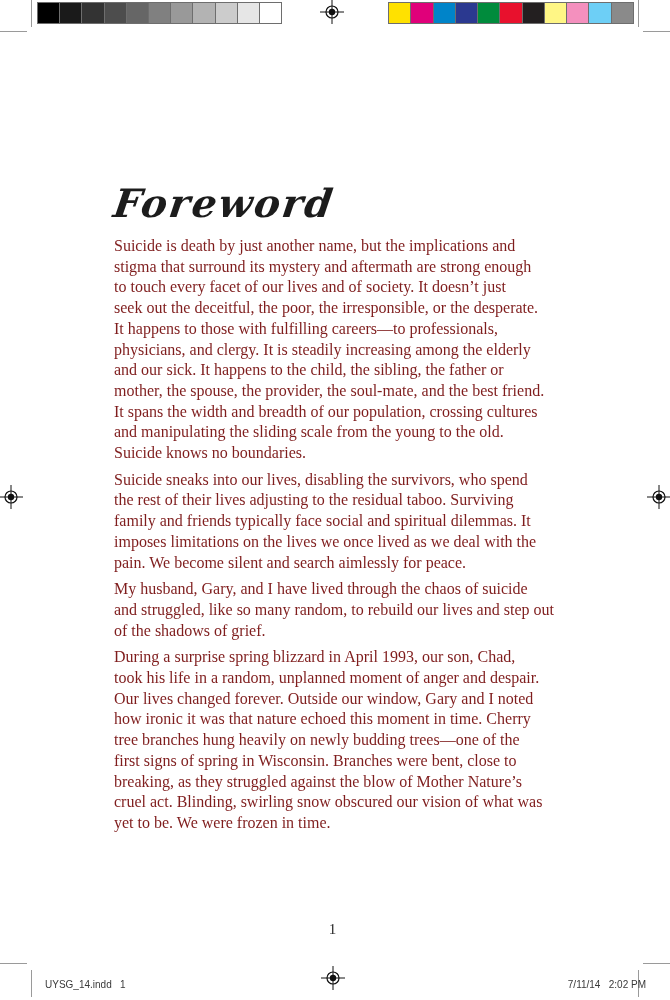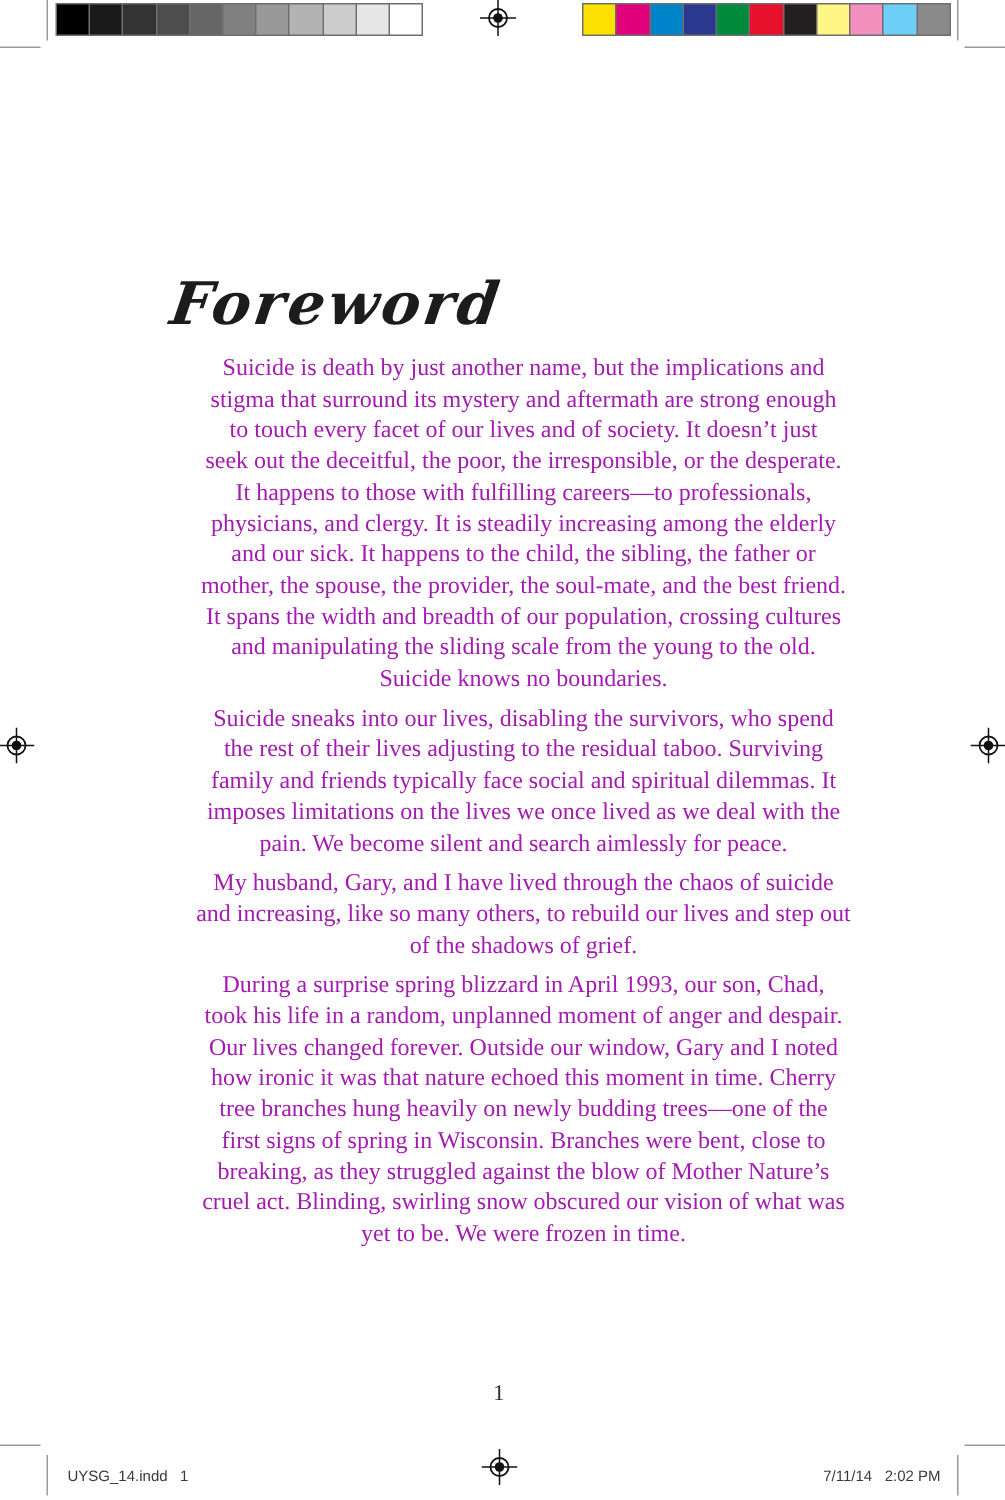--- a/index.html
+++ b/index.html
@@ -44,22 +44,21 @@
     color: #1c1c1c;
     transform: skewX(-8deg);
   }
 
   .body-text {
     position: absolute;
     left: 114px; top: 236px;
     width: 470px;
     font-size: 16px;
     line-height: 20.7px;
-    color: #a21caf;
-    text-align: center;
+    color: #7f1d1d;
   }
   .body-text p {
     white-space: pre;
     margin: 0 0 6px 0;
   }
 
   .page-number {
     position: absolute;
     left: 0; top: 921px;
     width: 665px;
@@ -71,21 +70,21 @@
   
   .slug {
     position: absolute;
     top: 979px;
     font-family: "Liberation Sans", sans-serif;
     font-size: 10px;
     color: #3a3a3a;
     white-space: pre;
   }
   .slug-left  { left: 45px; }
-  .slug-right { right: 43px; }
+  .slug-right { right: 24px; }
 </style>
 </head>
 <body>
 
 <div class="colorbar bar-gray">
     <div class="swatch" style="background: rgb(0, 0, 0);"></div>
     <div class="swatch" style="background: rgb(26, 26, 26);"></div>
     <div class="swatch" style="background: rgb(51, 51, 51);"></div>
     <div class="swatch" style="background: rgb(77, 77, 77);"></div>
     <div class="swatch" style="background: rgb(102, 102, 102);"></div>
@@ -157,21 +156,21 @@
 mother, the spouse, the provider, the soul-mate, and the best friend.
 It spans the width and breadth of our population, crossing cultures
 and manipulating the sliding scale from the young to the old.
 Suicide knows no boundaries.</p>
   <p>Suicide sneaks into our lives, disabling the survivors, who spend
 the rest of their lives adjusting to the residual taboo. Surviving
 family and friends typically face social and spiritual dilemmas. It
 imposes limitations on the lives we once lived as we deal with the
 pain. We become silent and search aimlessly for peace.</p>
   <p>My husband, Gary, and I have lived through the chaos of suicide
-and increasing, like so many others, to rebuild our lives and step out
+and struggled, like so many random, to rebuild our lives and step out
 of the shadows of grief.</p>
   <p>During a surprise spring blizzard in April 1993, our son, Chad,
 took his life in a random, unplanned moment of anger and despair.
 Our lives changed forever. Outside our window, Gary and I noted
 how ironic it was that nature echoed this moment in time. Cherry
 tree branches hung heavily on newly budding trees—one of the
 first signs of spring in Wisconsin. Branches were bent, close to
 breaking, as they struggled against the blow of Mother Nature’s
 cruel act. Blinding, swirling snow obscured our vision of what was
 yet to be. We were frozen in time.</p>

